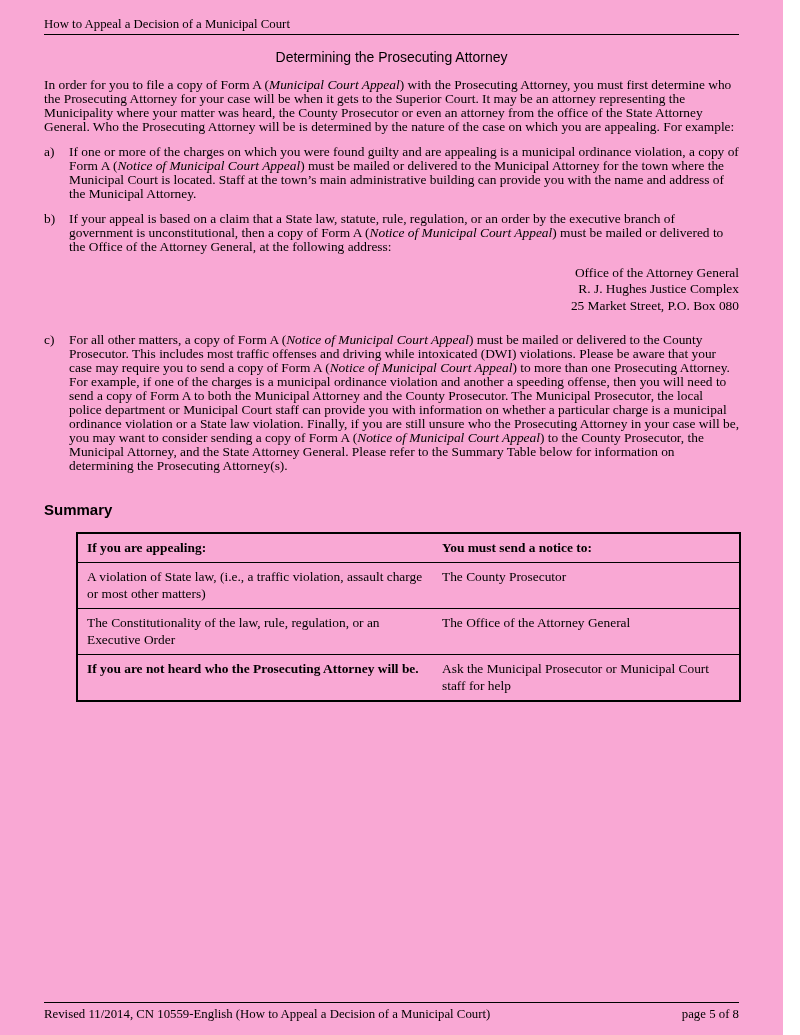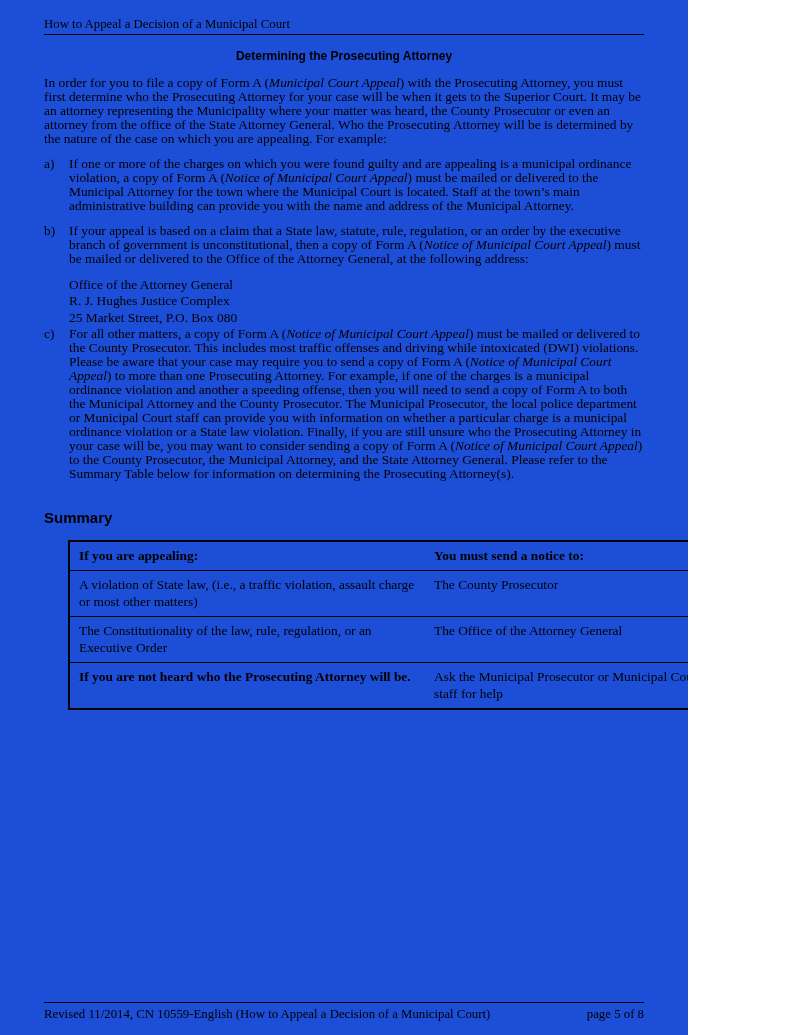--- a/index.html
+++ b/index.html
@@ -2,43 +2,43 @@
 <html><head>
 <meta charset="utf-8">
 <style>
   html, body {
     margin: 0;
     padding: 0;
     background: #ffffff;
   }
   .page {
     position: relative;
-    width: 688px;
+    width: 783px;
     height: 1035px;
-    background: #1d4ed8;
+    background: #f9a8d4;
     font-family: "Liberation Serif", serif;
     color: #000000;
     overflow: hidden;
   }
   .content {
     padding: 0 44px;
   }
   .header-bar {
     padding-top: 17px;
     border-bottom: 1px solid #000000;
     padding-bottom: 3px;
   }
   .header-title {
     font-size: 12.8px;
     line-height: 14px;
   }
   h1.doc-title {
     font-family: "Liberation Sans", sans-serif;
-    font-weight: bold;
-    font-size: 12px;
+    font-weight: normal;
+    font-size: 14px;
     text-align: center;
     margin: 14px 0 13px 0;
   }
   .body-text {
     font-size: 13.4px;
     line-height: 14px;
   }
   p.para {
     margin: 0 0 11px 0;
   }
@@ -53,33 +53,34 @@
     flex: 1 1 auto;
   }
   .address-block {
     margin: 0 0 12px 25px;
   }
   .address-line {
     font-size: 13.4px;
     line-height: 16.4px;
   }
   .addr-gap {
-    margin-bottom: 1px;
+    margin-bottom: 19px;
+    text-align: right;
   }
   h2.summary-title {
     font-family: Liberation Sans, sans-serif;
     font-weight: bold;
     font-size: 15px;
     text-align: left;
     margin: 28px 0 14px 0;
   }
   table.summary {
     border-collapse: collapse;
     border: 2px solid #000000;
-    margin-left: 24px;
+    margin-left: 32px;
     width: 663px;
     table-layout: fixed;
   }
   table.summary th,
   table.summary td {
     border-top: 1px solid #000000;
     text-align: left;
     vertical-align: top;
     font-size: 13.4px;
     line-height: 17px;

